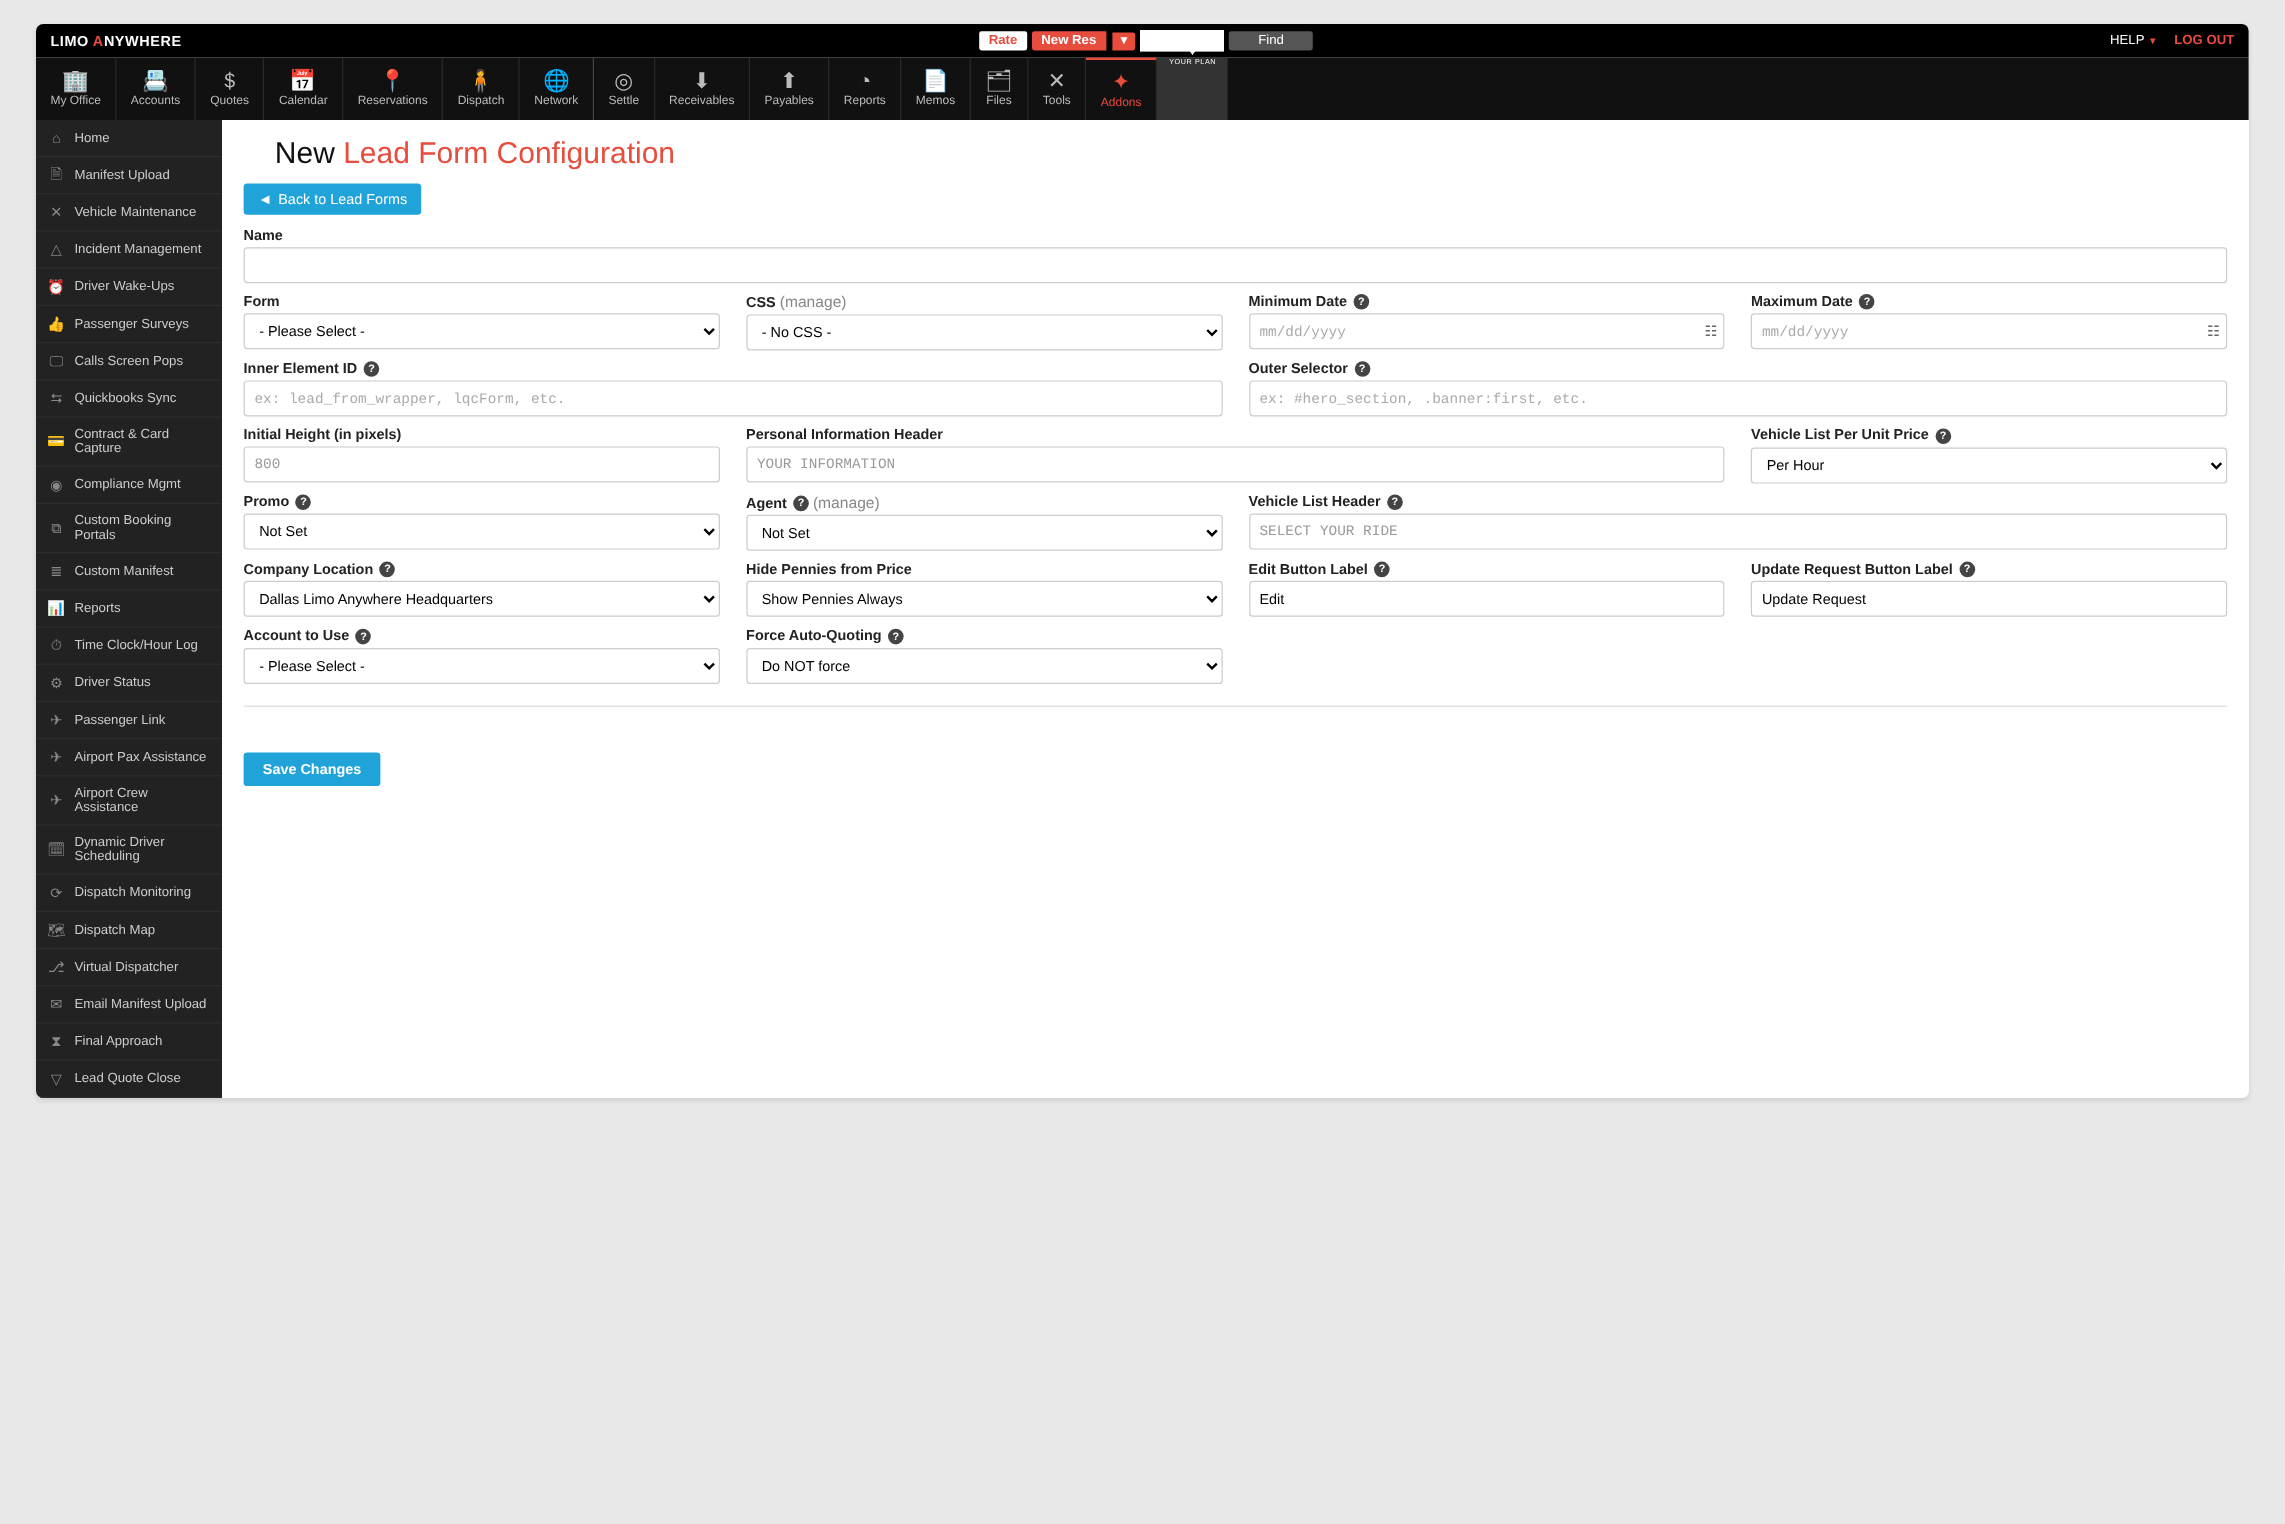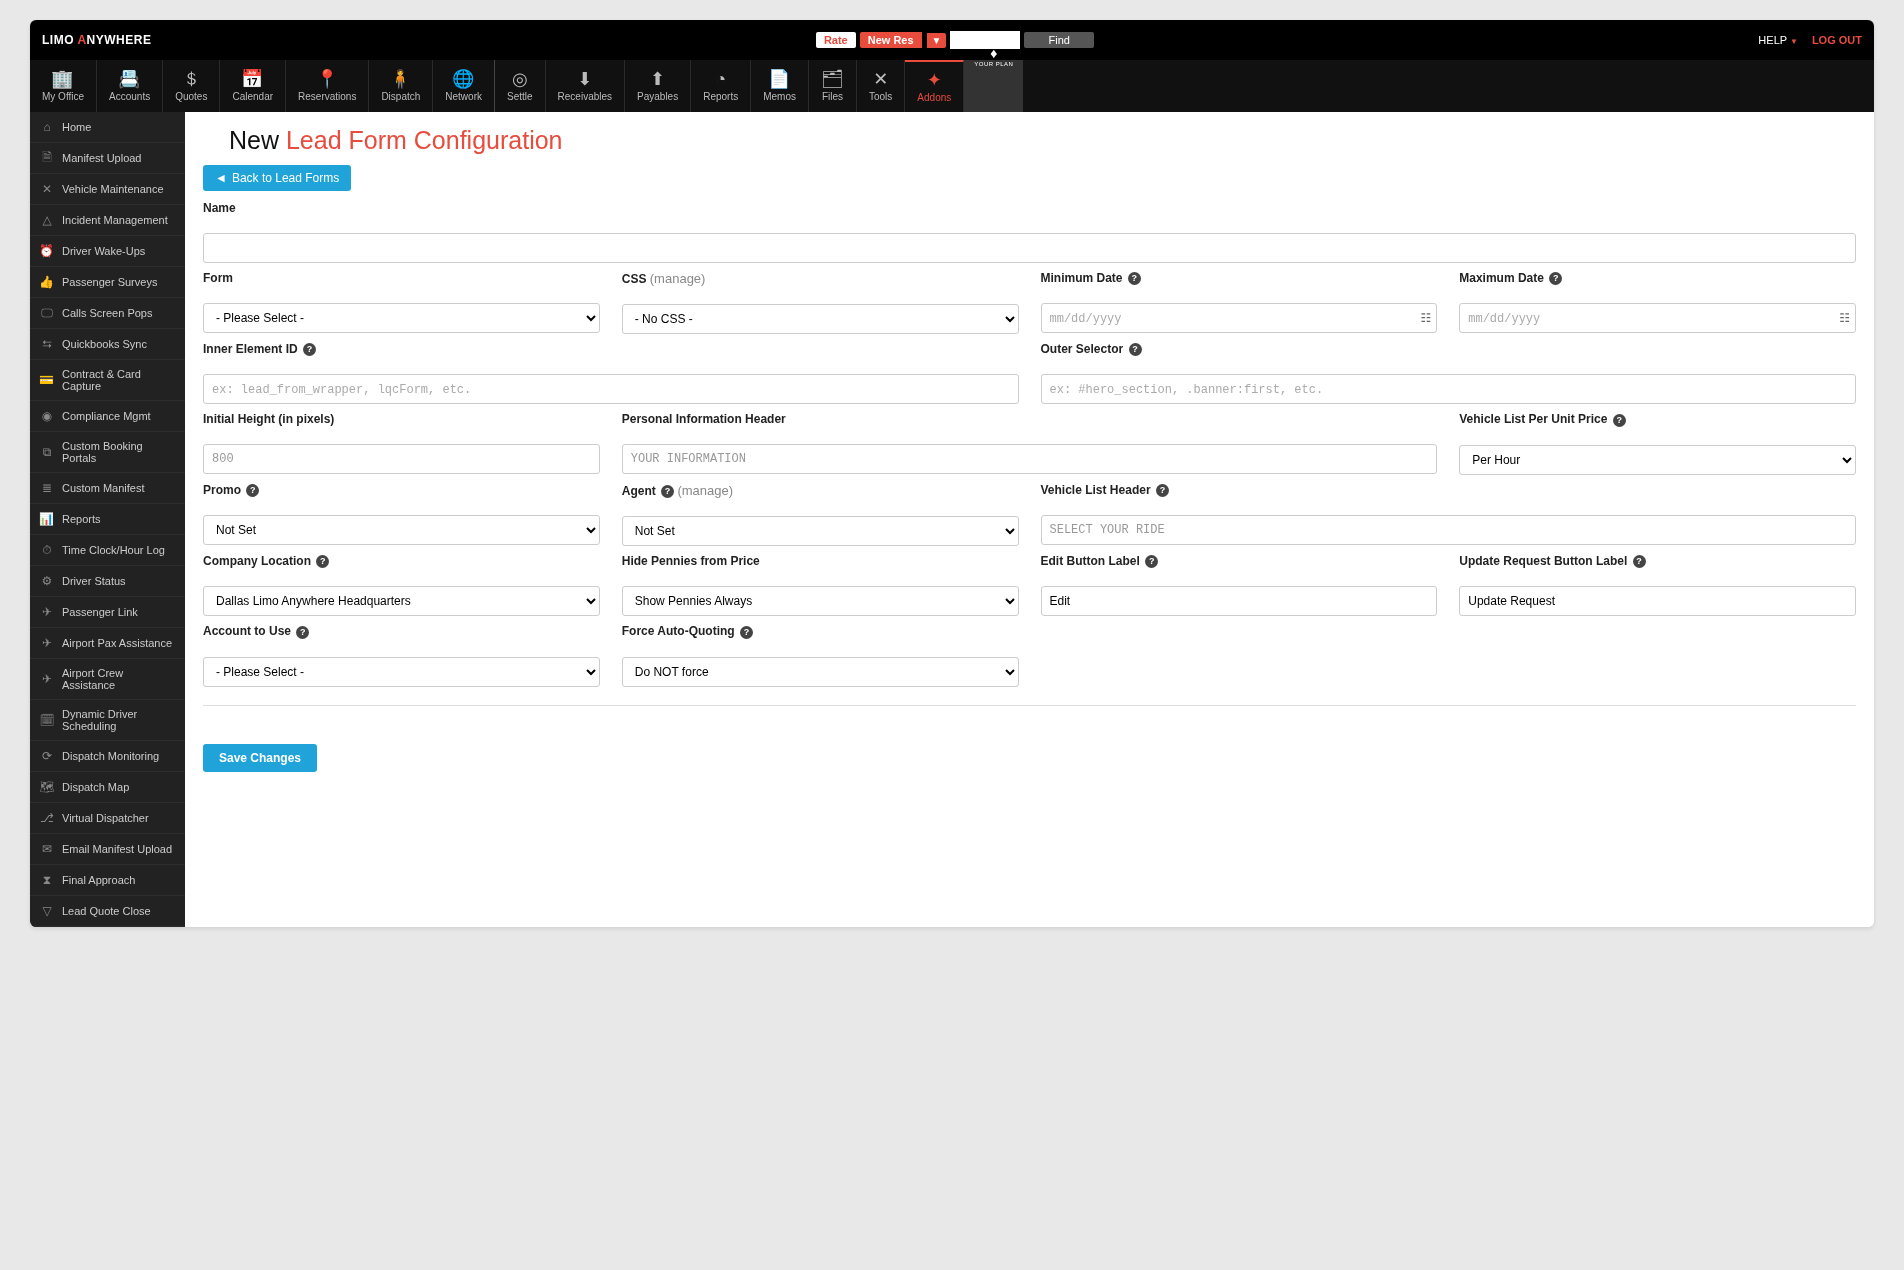--- a/index.html
+++ b/index.html
@@ -1,21 +1,21 @@
 <!DOCTYPE html>
 <html><head>
 <meta charset="utf-8">
 <style>
 * { box-sizing: border-box; margin: 0; padding: 0; }
 body { font-family: Arial, Helvetica, sans-serif; background: #e8e8e8; font-size: 13px; color: #333; }
 .outer-frame { background: #e8e8e8; padding: 20px 30px; }
 .app { background: #fff; border-radius: 6px; overflow: hidden; box-shadow: 0 2px 4px rgba(0,0,0,0.1); }
 
 
-.topbar { background: #000; display: flex; align-items: center; height: 40px; padding: 0 12px; }
+.topbar { background: #000; display: flex; align-items: center; height: 28px; padding: 0 12px; }
 .logo { color: #fff; font-weight: bold; font-size: 12px; letter-spacing: 0.5px; }
 .logo-a { color: #e74c3c; }
 .topbar-center { flex: 1; display: flex; justify-content: center; align-items: center; gap: 4px; }
 .btn-rate { background: #fff; color: #e74c3c; border: none; padding: 2px 8px; font-size: 11px; border-radius: 2px; cursor: pointer; font-weight: bold; }
 .btn-newres { background: #e74c3c; color: #fff; border: none; padding: 2px 8px; font-size: 11px; border-radius: 2px 0 0 2px; cursor: pointer; font-weight: bold; }
 .btn-newres-dd { background: #e74c3c; color: #fff; border: none; padding: 2px 5px; font-size: 10px; border-radius: 0 2px 2px 0; cursor: pointer; margin-left: 1px; }
 .top-search { height: 18px; width: 70px; border: none; padding: 0 4px; font-size: 11px; }
 .btn-find { background: #555; color: #fff; border: none; padding: 2px 24px; font-size: 11px; border-radius: 2px; cursor: pointer; }
 .topbar-right { display: flex; align-items: flex-end; gap: 14px; }
 .help-link { color: #fff; font-size: 11px; cursor: pointer; }
@@ -41,21 +41,21 @@
 .sb-icon { width: 14px; height: 14px; display: inline-flex; align-items: center; justify-content: center; font-size: 12px; color: #888; flex-shrink: 0; }
 
 
 .main { flex: 1; background: #fff; padding: 14px 18px 40px 18px; }
 h1 { font-size: 25px; font-weight: normal; margin-bottom: 10px; margin-left: 26px; }
 h1 .h1-new { color: #111; }
 h1 .h1-accent { color: #e74c3c; }
 .btn-back { background: #1fa3d9; color: #fff; border: none; padding: 6px 12px; border-radius: 3px; font-size: 12px; cursor: pointer; display: inline-flex; align-items: center; gap: 5px; margin-bottom: 10px; }
 
 .fields-grid { display: grid; grid-template-columns: repeat(4, 1fr); column-gap: 22px; row-gap: 8px; }
-.field { display: flex; flex-direction: column; gap: 18px; }
+.field { display: flex; flex-direction: column; gap: 3px; }
 .field.span4 { grid-column: span 4; }
 .field.span2 { grid-column: span 2; }
 .field-label { font-size: 12px; font-weight: bold; color: #222; }
 .field-label .manage { font-weight: normal; color: #888; font-size: 13px; }
 .help-icon { display: inline-block; width: 13px; height: 13px; border-radius: 50%; background: #444; color: #fff; font-size: 9px; text-align: center; line-height: 13px; margin-left: 2px; vertical-align: middle; font-weight: bold; }
 .form-control { border: 1px solid #ccc; border-radius: 3px; padding: 5px 8px; font-size: 12px; height: 30px; background: #fff; font-family: inherit; }
 .form-control::placeholder { color: #aaa; font-family: "Courier New", monospace; }
 .mono-ph::placeholder { font-family: "Courier New", monospace; }
 select.form-control { cursor: pointer; }
 .date-wrap { display: flex; align-items: center; position: relative; }

